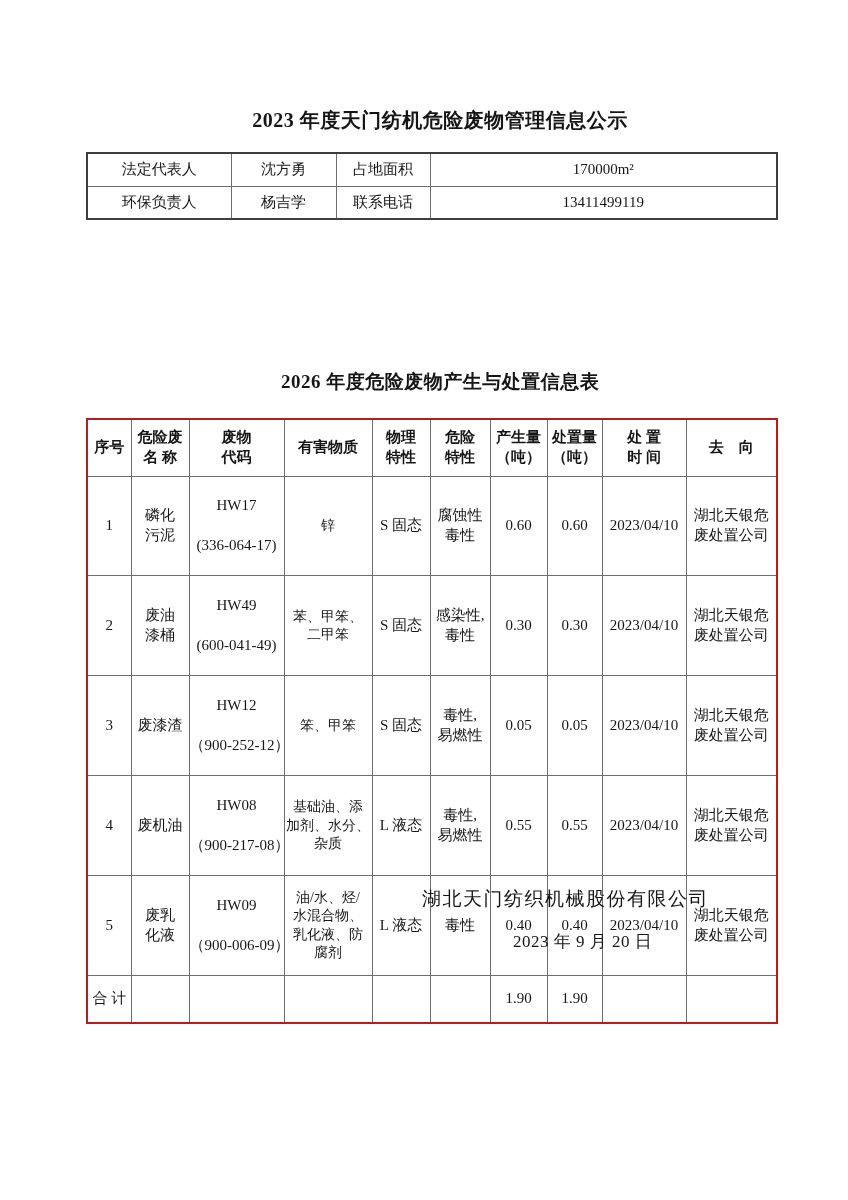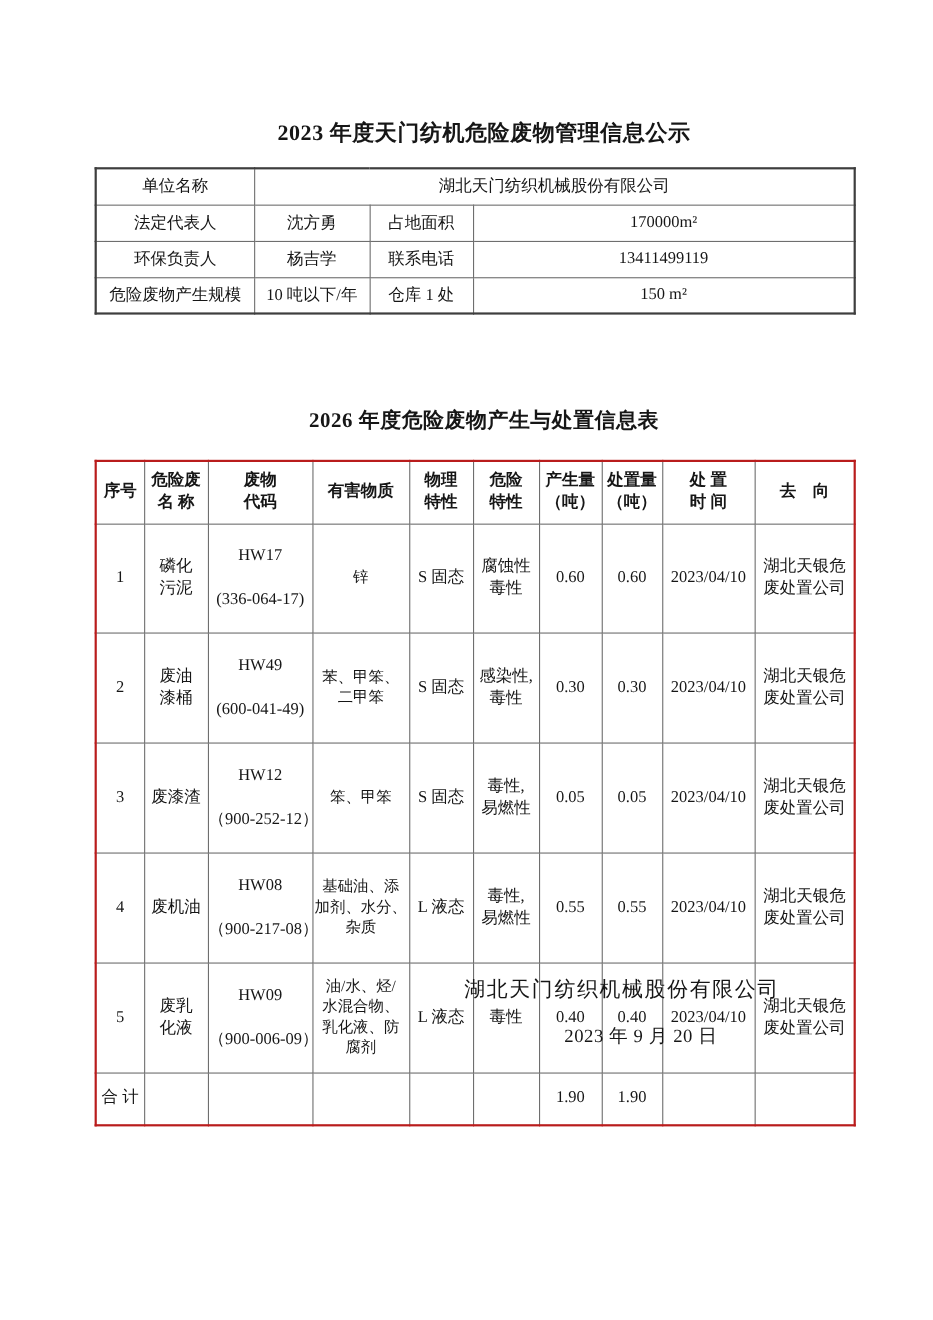--- a/index.html
+++ b/index.html
@@ -39,40 +39,30 @@
 
   <table class="t-info">
     <colgroup>
       <col style="width:144px">
         <col style="width:105px">
         <col style="width:94px">
         <col style="width:347px">
     </colgroup>
     <tbody>
       <tr>
-        <td>单位名称</td>
-        <td colspan="3">湖北天门纺织机械股份有限公司</td>
-      </tr>
-      <tr>
         <td>法定代表人</td>
         <td>沈方勇</td>
         <td>占地面积</td>
         <td>170000m²</td>
       </tr>
       <tr>
         <td>环保负责人</td>
         <td>杨吉学</td>
         <td>联系电话</td>
         <td>13411499119</td>
-      </tr>
-      <tr>
-        <td>危险废物产生规模</td>
-        <td>10 吨以下/年</td>
-        <td>仓库 1 处</td>
-        <td>150 m²</td>
       </tr>
     </tbody>
   </table>
 
   <div class="doc-title t2">2026 年度危险废物产生与处置信息表</div>
 
   <table class="t-waste">
     <colgroup>
       <col style="width:44px">
         <col style="width:58px">

